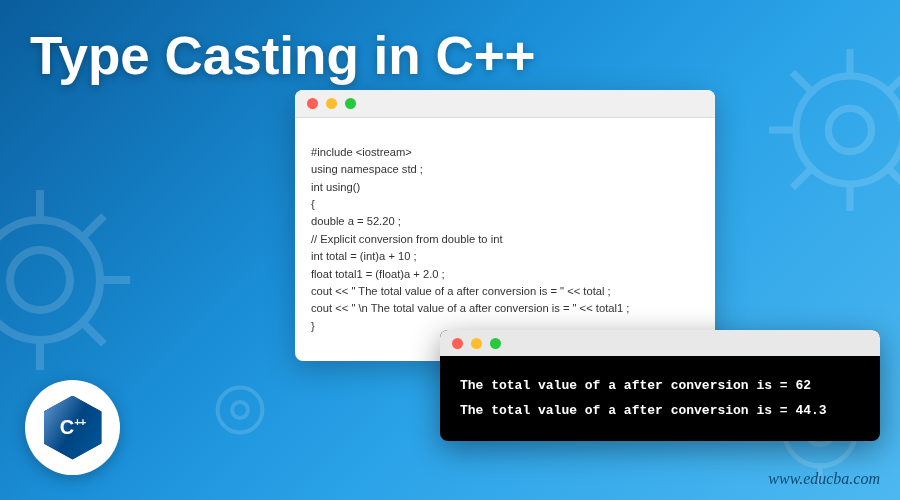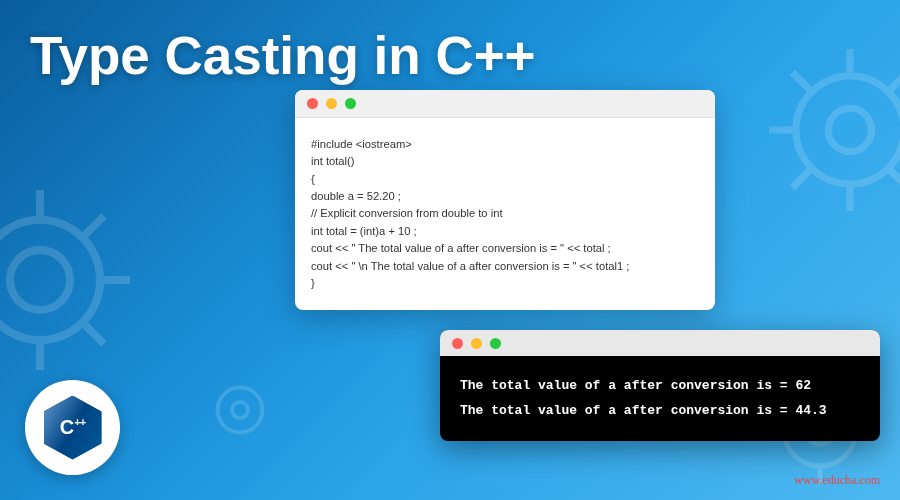--- a/index.html
+++ b/index.html
@@ -46,21 +46,21 @@
   display: flex;
   align-items: center;
   padding-left: 12px;
   gap: 8px;
 }
 .dot { width: 11px; height: 11px; border-radius: 50%; }
 .dot-r { background: #ff5f56; }
 .dot-y { background: #ffbd2e; }
 .dot-g { background: #27c93f; }
 .code-body {
-  padding: 18px 16px;
+  padding: 26px 16px;
   font-size: 11.2px;
   line-height: 1.55;
   color: #333;
   font-family: Arial, sans-serif;
 }
 .terminal-window {
   position: absolute;
   left: 440px;
   top: 330px;
   width: 440px;
@@ -118,22 +118,23 @@
   inset: 0;
   background: linear-gradient(120deg, #659AD2 0%, #004482 50%, #00599C 100%);
   clip-path: polygon(50% 0%, 100% 25%, 100% 75%, 50% 100%, 0% 75%, 0% 25%);
 }
 .hex span { position: relative; z-index: 1; }
 .pp { font-size: 11px; vertical-align: super; letter-spacing: -1px; }
 .url {
   position: absolute;
   right: 20px;
   bottom: 12px;
-  color: #ef4444;
-  font-size: 12px;
+  color: #0c4a6e;
+  font-size: 16px;
+  font-style: italic;
   font-family: Georgia, serif;
 }
 </style>
 </head>
 <body>
 
 <svg class="gear gear1" viewBox="0 0 100 100">
     <g fill="none" stroke="#fff" stroke-width="4">
       <circle cx="50" cy="50" r="30"></circle>
       <circle cx="50" cy="50" r="15"></circle>
@@ -164,25 +165,27 @@
 <div class="title">Type Casting in C++</div>
 
 <div class="code-window">
   <div class="window-bar">
     <div class="dot dot-r"></div>
     <div class="dot dot-y"></div>
     <div class="dot dot-g"></div>
   </div>
   <div class="code-body">
     <div>#include &lt;iostream&gt;</div>
-    <div>int total()</div>
+    <div>using namespace std ;</div>
+    <div>int using()</div>
     <div>{</div>
     <div>double a = 52.20 ;</div>
     <div>// Explicit conversion from double to int</div>
     <div>int total = (int)a + 10 ;</div>
+    <div>float total1 = (float)a + 2.0 ;</div>
     <div>cout &lt;&lt; " The total value of a after conversion is = " &lt;&lt; total  ;</div>
     <div>cout &lt;&lt; " \n The total value of a after conversion is = " &lt;&lt; total1 ;</div>
     <div>}</div>
   </div>
 </div>
 
 <div class="terminal-window">
   <div class="terminal-bar">
     <div class="dot dot-r"></div>
     <div class="dot dot-y"></div>

